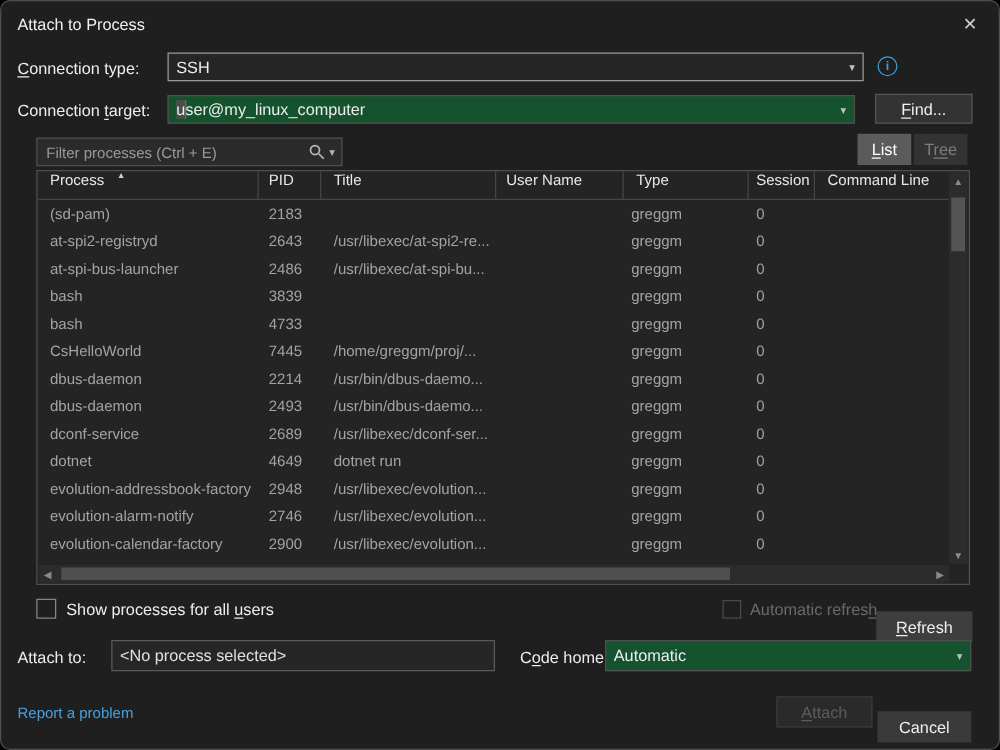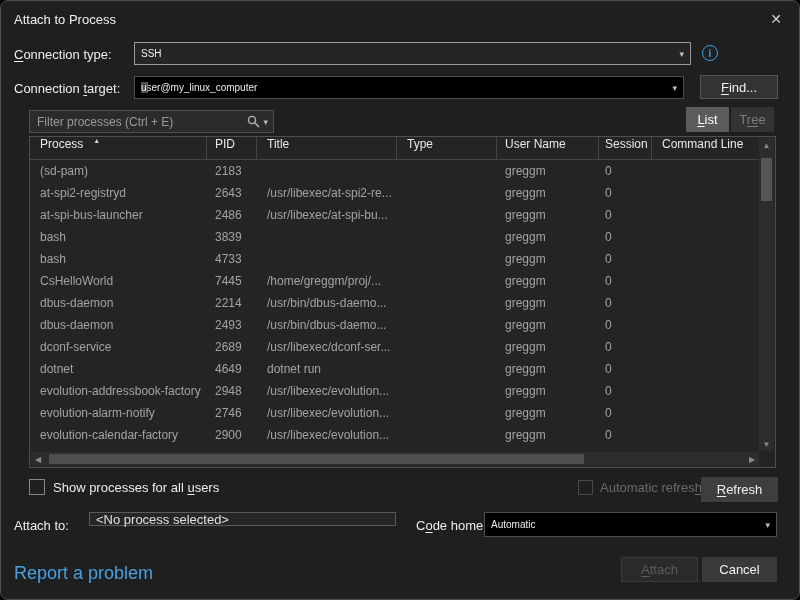--- a/index.html
+++ b/index.html
@@ -7,30 +7,30 @@
   body{font-family:"Liberation Sans", sans-serif;}
   .dialog{position:relative;width:800px;height:600px;background:#1f1f1f;border:1px solid #4f4f4f;border-radius:8px;overflow:hidden;color:#ededed;font-size:13px;}
 
   .abs{position:absolute;}
   .lbl{color:#ededed;white-space:nowrap;}
   .accel{text-decoration:underline;text-underline-offset:2px;}
 
   .title{left:13px;top:11px;font-size:13px;color:#f0f0f0;}
   .close{right:13px;top:8px;font-size:14px;color:#cfcfcf;cursor:pointer;padding:2px 4px;}
 
-  .combo{background:#000000;border:1px solid #4f4f4f;display:flex;align-items:center;padding:0 6px;cursor:default;}
+  .combo{background:#14532d;border:1px solid #4f4f4f;display:flex;align-items:center;padding:0 6px;cursor:default;}
   .combo.focus{border-color:#9a9a9a;background:#252526;}
-  .combo .val{flex:1;color:#ededed;font-size:10px;overflow:hidden;white-space:nowrap;}
+  .combo .val{flex:1;color:#ededed;font-size:13px;overflow:hidden;white-space:nowrap;}
   .combo .arrow{color:#c0c0c0;font-size:9px;margin-left:4px;}
   .selchar{background:#4d4d4d;outline:1px solid #6e6e6e;}
 
   .info-icon{width:16px;height:16px;border:1.5px solid #38a3dd;border-radius:50%;color:#38a3dd;font-size:10px;font-weight:bold;display:flex;align-items:center;justify-content:center;}
 
   .btn{display:flex;align-items:center;justify-content:center;background:#333333;border:1px solid #555555;color:#f0f0f0;font-size:13px;cursor:pointer;}
-  .btn.flat{border:none;background:#3e3e3e;}
+  .btn.flat{border:none;background:#3e3e3e;margin-top:12px;}
   .btn.disabled{background:#2a2a2a;border:1px solid #3a3a3a;color:#5c5c5c;cursor:default;}
 
   .filterbox{background:#2b2b2b;border:1px solid #4f4f4f;display:flex;align-items:center;padding:0 5px;}
   .filterbox input{flex:1;background:transparent;border:none;outline:none;color:#ededed;font-size:12px;font-family:"Liberation Sans",sans-serif;}
   .filterbox input::placeholder{color:#9a9a9a;opacity:1;}
   .filterbox .caret{color:#b5b5b5;font-size:9px;margin-left:3px;}
 
   .toggle{display:flex;align-items:center;justify-content:center;font-size:13px;cursor:pointer;}
   .toggle.sel{background:#5b5b5b;color:#ffffff;}
   .toggle.unsel{background:#333333;color:#7d7d7d;}
@@ -56,21 +56,21 @@
   .vscroll .thumb{position:absolute;left:2px;width:11px;background:#555;top:20px;height:43px;}
   .hscroll{position:absolute;left:1px;right:16px;bottom:1px;height:14px;background:#2c2c2c;display:block;}
   .hscroll .arr{position:absolute;top:0;width:14px;height:14px;color:#8a8a8a;font-size:8px;display:flex;align-items:center;justify-content:center;}
   .hscroll .thumb{position:absolute;top:2px;height:10px;left:18px;width:535px;background:#4f4f4f;}
 
   .checkbox{width:16px;height:16px;border:1px solid #858585;background:transparent;cursor:pointer;}
   .checkbox.disabled{border-color:#4a4a4a;cursor:default;}
   .dimtext{color:#6a6a6a;}
 
   .textbox{background:#262626;border:1px solid #5a5a5a;display:flex;align-items:center;padding:0 6px;color:#e0e0e0;font-size:13px;white-space:nowrap;}
-  .link{color:#47a1e0;cursor:pointer;font-size:18px;}
+  .link{color:#47a1e0;cursor:pointer;font-size:12px;}
   .mag{margin-left:2px;}
 </style>
 </head>
 <body>
 
 <div class="dialog">
 
   <div class="abs title">Attach to Process</div>
   <div class="abs close">✕</div>
 
@@ -118,25 +118,25 @@
       <div class="th c-process">
         <span>Process</span>
         <span class="sort">▲</span>
       </div>
       <div class="th c-pid">
           <span>PID</span>
         </div>
       <div class="th c-title">
           <span>Title</span>
         </div>
+      <div class="th c-user">
+          <span>User Name</span>
+        </div>
       <div class="th c-type">
           <span>Type</span>
-        </div>
-      <div class="th c-user">
-          <span>User Name</span>
         </div>
       <div class="th c-session">
           <span>Session</span>
         </div>
       <div class="th c-cmd">
           <span>Command Line</span>
         </div>
     </div>
 
     <div class="rows">
@@ -290,21 +290,21 @@
   </div>
   <div class="abs checkbox disabled" style="left:577px;top:479px;width:15px;height:15px;"></div>
   <div class="abs lbl dimtext" style="left:599px;top:479px;">
     <span>Automatic refres</span><span class="accel">h</span><span></span>
   </div>
   <div class="abs btn flat" style="left:700px;top:476px;width:77px;height:25px;">
     <span><span></span><span class="accel">R</span><span>efresh</span></span>
   </div>
 
   <div class="abs lbl" style="left:13px;top:517px;">Attach to:</div>
-  <div class="abs textbox" style="left:88px;top:511px;width:307px;height:14px;">
+  <div class="abs textbox" style="left:88px;top:511px;width:307px;height:25px;">
     <span>&lt;No process selected&gt;</span>
   </div>
   <div class="abs lbl" style="left:415px;top:517px;">
     <span>C</span><span class="accel">o</span><span>de home:</span>
   </div>
   <div class="abs combo" style="left:483px;top:511px;width:293px;height:25px;">
     <span class="val">Automatic</span>
     <span class="arrow">▾</span>
   </div>
 

